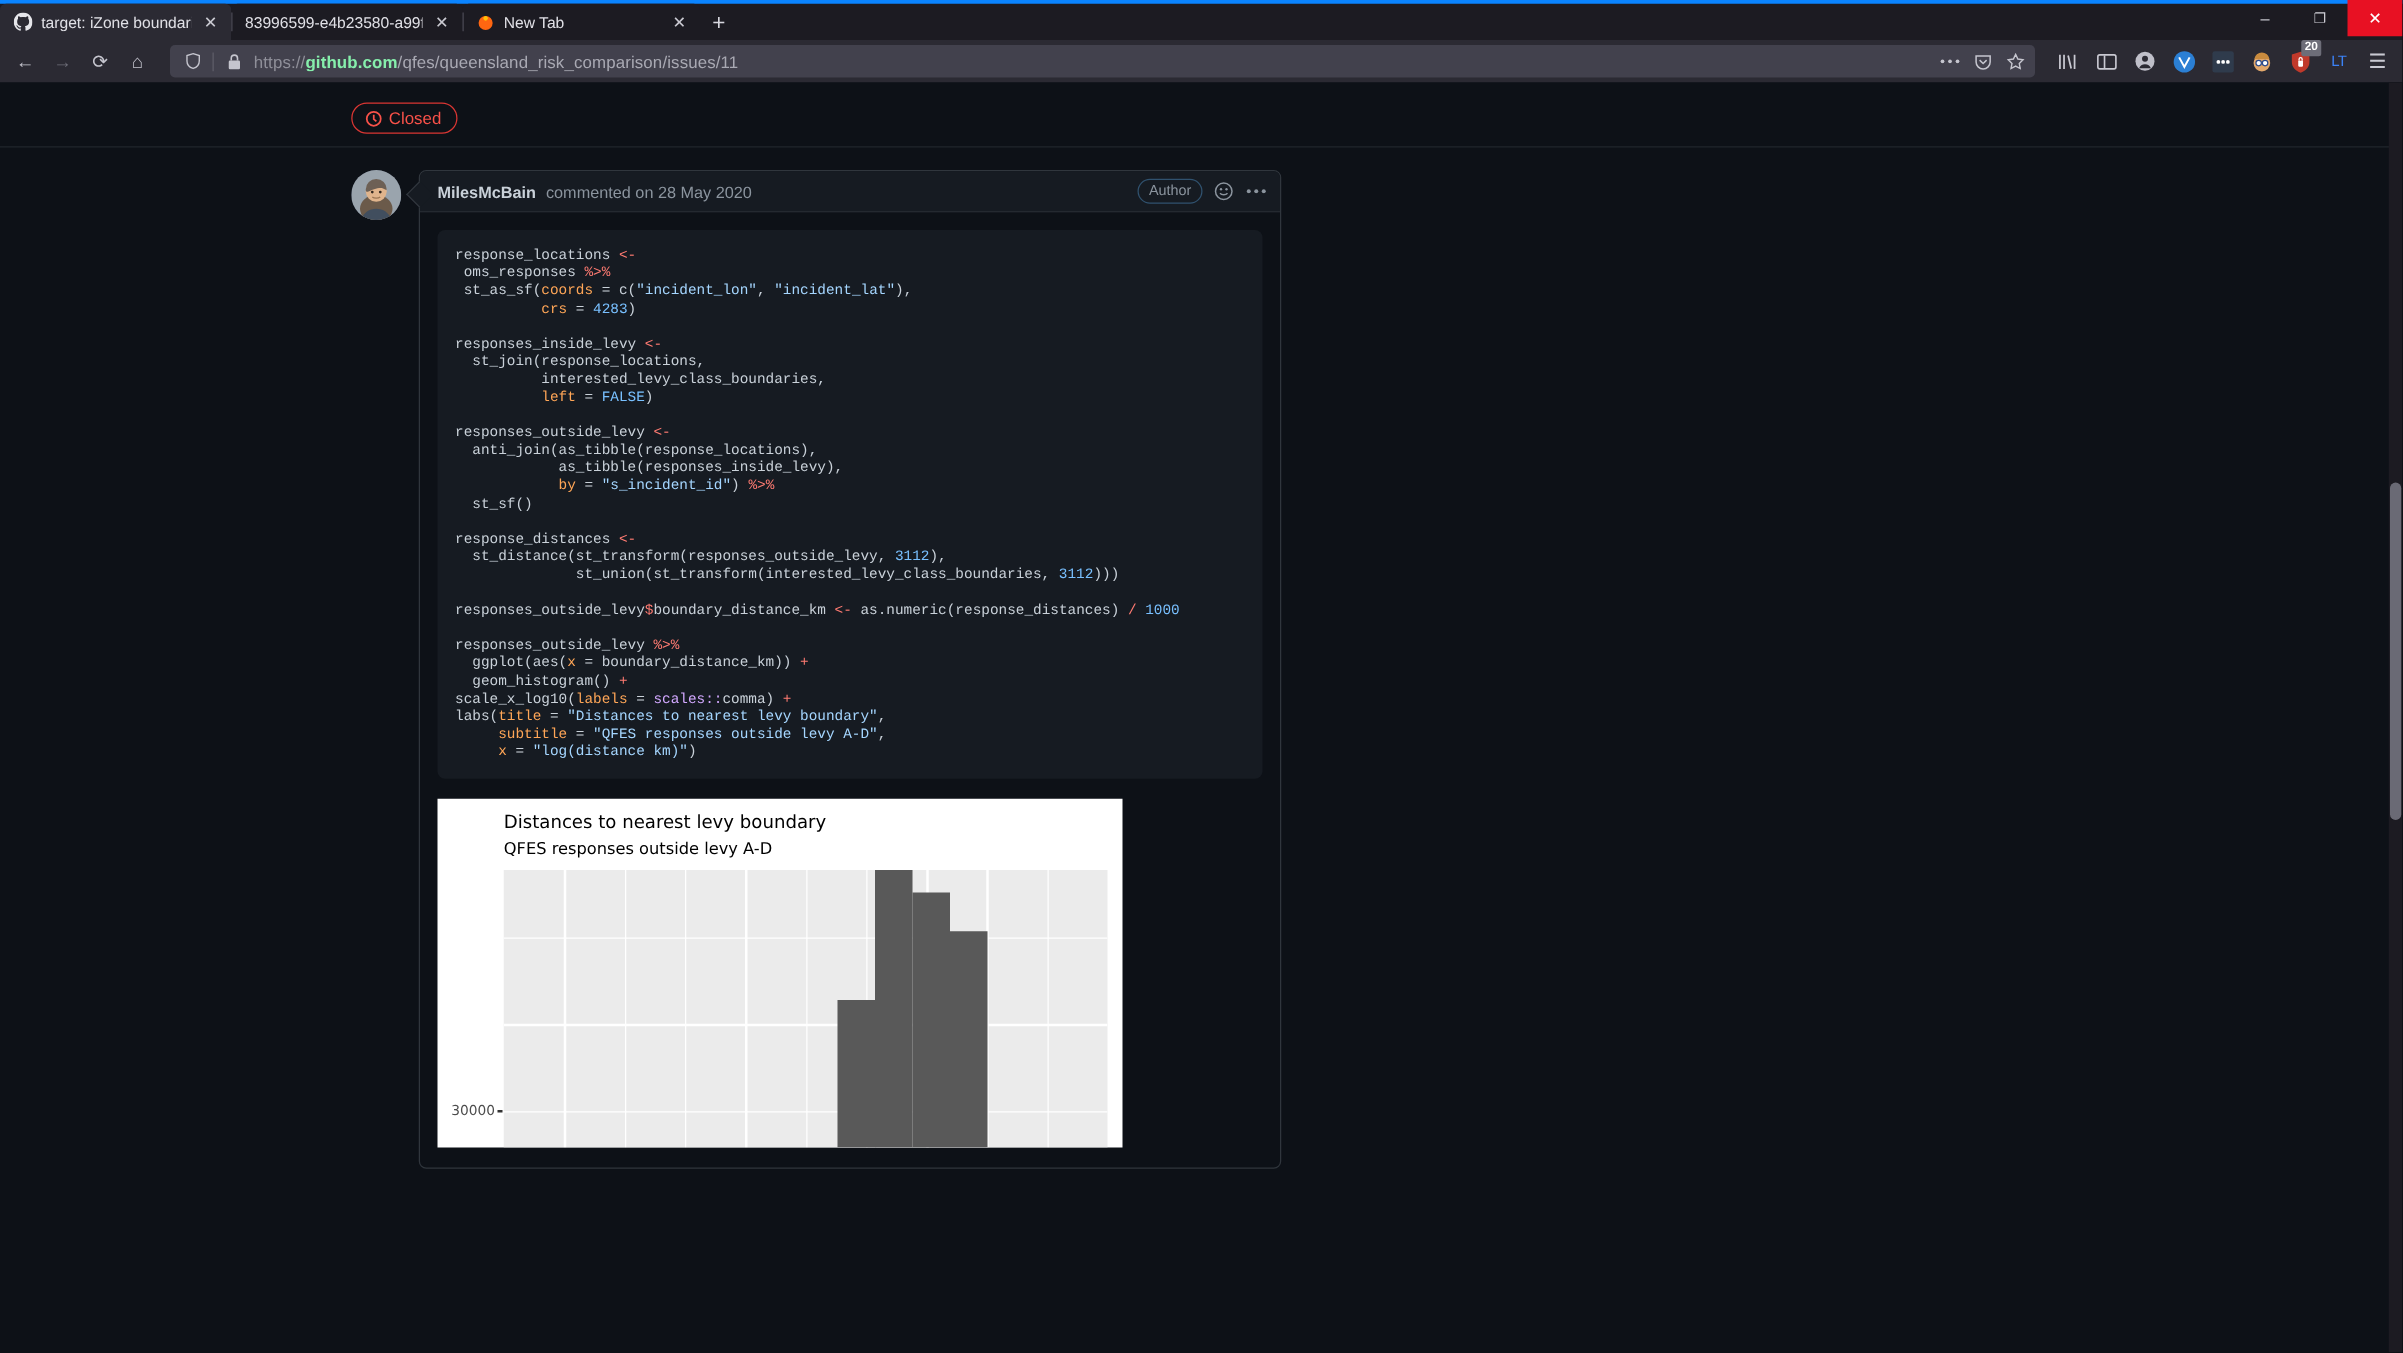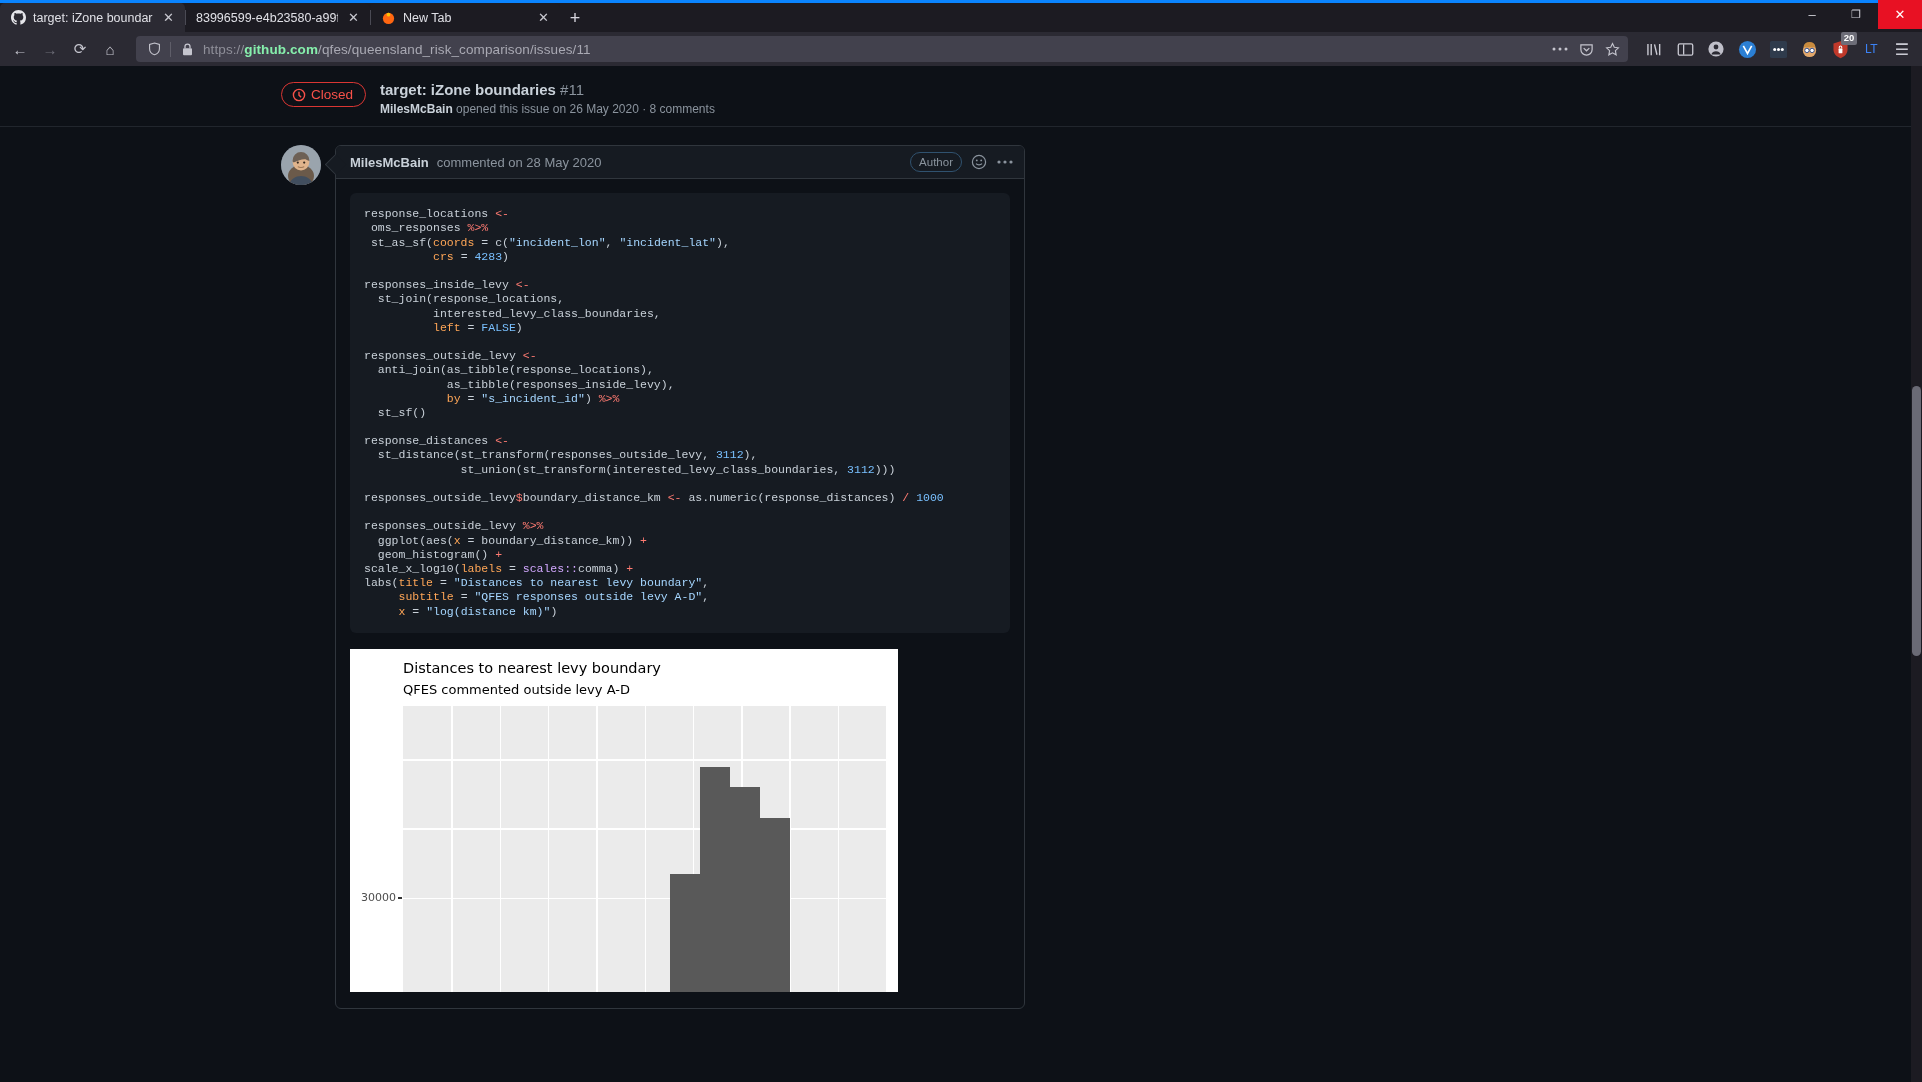--- a/index.html
+++ b/index.html
@@ -138,21 +138,21 @@
     white-space:pre; overflow:hidden;
   }
   .t-op   { color:#ff7b72; }
   .t-arg  { color:#ffa657; }
   .t-str  { color:#a5d6ff; }
   .t-num  { color:#79c0ff;text-align:right; }
   .t-ns   { color:#d2a8ff; }
 
   
   .figure {
-    margin-top:16px; width:548px; height:343px; background:#ffffff;
+    margin-top:16px; width:548px; height:279px; background:#ffffff;
     position:relative; overflow:hidden;
   }
   .fig-title {
     position:absolute; left:53px; top:11px; font-size:14.5px; color:#000;
     font-family:"DejaVu Sans", sans-serif;
   }
   .fig-sub {
     position:absolute; left:53px; top:33px; font-size:13px; color:#000;
     font-family:"DejaVu Sans", sans-serif;
   }
@@ -320,30 +320,20 @@
       <div class="issue-header">
         <div class="ih-inner">
           <div class="state-badge">
             <span style="display:flex;">
               <svg width="14" height="14" viewBox="0 0 16 16">
                   <circle cx="8" cy="8" r="6.4" fill="none" stroke="#f85149" stroke-width="1.6"></circle>
                   <path d="M8 4.3v4l2.4 2.1" fill="none" stroke="#f85149" stroke-width="1.6"></path>
                 </svg>
             </span>
             <span>Closed</span>
-          </div>
-          <div>
-            <div class="issue-title">
-              <span>target: iZone boundaries</span>
-              <span class="num">#11</span>
-            </div>
-            <div class="issue-sub">
-              <b>MilesMcBain</b>
-              <span>opened this issue on 26 May 2020 · 8 comments</span>
-            </div>
           </div>
         </div>
       </div>
 
       <div class="timeline">
         <div class="avatar">
           <svg width="40" height="40" viewBox="0 0 40 40">
             <rect width="40" height="40" fill="#9aa4ad"></rect>
             <ellipse cx="20" cy="31" rx="13" ry="11" fill="#6b5a4a"></ellipse>
             <circle cx="20" cy="17" r="8.4" fill="#e0b48c"></circle>
@@ -404,21 +394,21 @@
 <span>responses_outside_levy </span><span class="t-op">%&gt;%</span>
 <span>  ggplot(aes(</span><span class="t-arg">x</span><span> = boundary_distance_km)) </span><span class="t-op">+</span>
 <span>  geom_histogram() </span><span class="t-op">+</span>
 <span>scale_x_log10(</span><span class="t-arg">labels</span><span> = </span><span class="t-ns">scales::</span><span>comma) </span><span class="t-op">+</span>
 <span>labs(</span><span class="t-arg">title</span><span> = </span><span class="t-str">"Distances to nearest levy boundary"</span><span>,</span>
 <span>     </span><span class="t-arg">subtitle</span><span> = </span><span class="t-str">"QFES responses outside levy A-D"</span><span>,</span>
 <span>     </span><span class="t-arg">x</span><span> = </span><span class="t-str">"log(distance km)"</span><span>)</span></pre>
 
             <div class="figure">
               <div class="fig-title">Distances to nearest levy boundary</div>
-              <div class="fig-sub">QFES commented outside levy A-D</div>
+              <div class="fig-sub">QFES responses outside levy A-D</div>
               <div class="ytick-lab" id="ytick0" style="left: 6px; width: 40px; top: 242.2px;">30000</div>
               <div class="ytick-mark" id="ytickm0" style="left: 48px; top: 248.7px;"></div>
               <div class="panel" id="chart-panel">
                   <div class="gridline gl-v" style="left: 48.3px;"></div>
                   <div class="gridline gl-v" style="left: 96.6px;"></div>
                   <div class="gridline gl-v" style="left: 144.9px;"></div>
                   <div class="gridline gl-v" style="left: 193.2px;"></div>
                   <div class="gridline gl-v" style="left: 241.5px;"></div>
                   <div class="gridline gl-v" style="left: 289.8px;"></div>
                   <div class="gridline gl-v" style="left: 338.1px;"></div>

